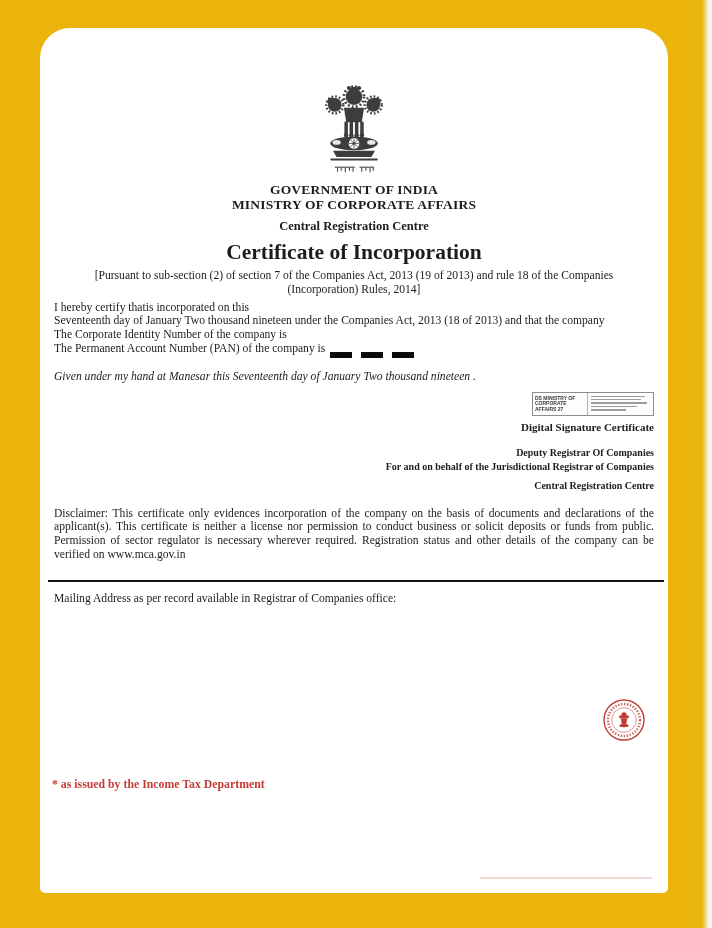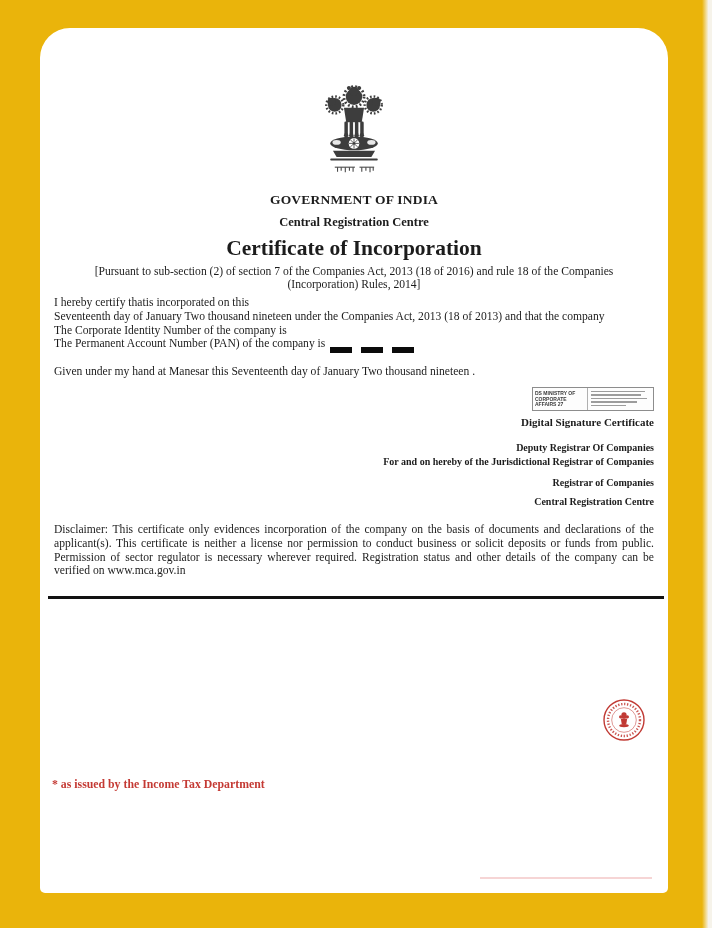--- a/index.html
+++ b/index.html
@@ -3,31 +3,31 @@
 <meta charset="utf-8">
 <style>
   html,body{margin:0;padding:0;}
   .canvas{position:relative;width:712px;height:928px;background:#EAB40B;overflow:hidden;
           font-family:"Liberation Serif","DejaVu Serif",serif;color:#1c1c1c;}
   .edge-strip{position:absolute;right:0;top:0;width:10px;height:100%;
           background:linear-gradient(to right, rgba(246,243,234,0), #F6F3EA 65%);}
   .page{position:absolute;left:40px;top:28px;width:628px;height:865px;background:#ffffff;
         border-radius:30px 30px 5px 5px;padding:0 14px;box-sizing:border-box;}
   .emblem{width:92px;height:97px;margin:55px auto 0;display:block;}
-  .gov{text-align:center;font-weight:700;font-size:13.5px;line-height:14.5px;letter-spacing:.2px;margin-top:13px;}
+  .gov{text-align:center;font-weight:700;font-size:13.5px;line-height:14.5px;letter-spacing:.2px;margin-top:3px;}
   .crc{text-align:center;font-weight:700;font-size:12.5px;line-height:13px;margin-top:8px;}
   .cert-title{text-align:center;font-weight:700;font-size:21.5px;line-height:22px;margin:8px 0 0;}
   .pursuant{text-align:center;font-size:11.6px;line-height:14px;margin:6px auto 0;max-width:578px;}
   .bt{font-size:11.6px;line-height:13.8px;}
   .certify{margin-top:4px;}
   .row-split{display:flex;justify-content:flex-start;}
   .cin{margin-top:0;}
   .pan{white-space:nowrap;}
   .tan{margin-top:11px;white-space:nowrap;}
-  .given{margin-top:14px;}
+  .given{margin-top:14px;font-style:italic;}
   .redact{display:inline-flex;gap:9px;margin-left:5px;transform:translateY(6px);}
   .redact.low{transform:translateY(8px);}
   .redact i{display:block;width:22px;height:6px;background:#0b0b0b;}
   .dsc-box{margin:8px 0 0 auto;width:122px;height:24px;border:1px solid #8d8d8d;display:flex;
            background:#fdfdfd;box-sizing:border-box;}
   .dsc-left{width:50px;border-right:1px solid #b0b0b0;font-family:"Liberation Sans","DejaVu Sans",sans-serif;
             font-size:5px;line-height:5.5px;font-weight:700;color:#3a3a3a;padding:3px 2px 0;
             text-transform:uppercase;overflow:hidden;}
   .dsc-right{flex:1;padding:3px 3px 0;display:flex;flex-direction:column;gap:2px;}
   .dsc-right i{display:block;height:1.4px;background:#9c9c9c;}
@@ -100,25 +100,26 @@
           <line x1="56" y1="92" x2="72" y2="92"></line>
           <line x1="58.5" y1="92" x2="58.5" y2="97"></line>
           <line x1="63" y1="92" x2="63" y2="96"></line>
           <line x1="67.5" y1="92" x2="67.5" y2="97.5"></line>
           <line x1="71" y1="92" x2="71" y2="96"></line>
         </g>
       </g>
     </svg>
 
     <div class="gov">GOVERNMENT OF INDIA</div>
+    <div class="gov" style="margin-top:0;">MINISTRY OF CORPORATE AFFAIRS</div>
     <div class="crc">Central Registration Centre</div>
     <h1 class="cert-title">Certificate of Incorporation</h1>
 
     <div class="pursuant bt">
-      <span>[Pursuant to sub-section (2) of section 7 of the Companies Act, 2013 (18 of 2016) and rule 18 of the Companies</span><br>
+      <span>[Pursuant to sub-section (2) of section 7 of the Companies Act, 2013 (19 of 2013) and rule 18 of the Companies</span><br>
       <span>(Incorporation) Rules, 2014]</span>
     </div>
 
     <div class="certify bt">
       <div class="row-split">
         <span>I hereby certify that</span>
         <span>is incorporated on this</span>
       </div>
       <div>Seventeenth day of January Two thousand nineteen under the Companies Act, 2013 (18 of 2013) and that the company</div>
     </div>
@@ -143,28 +144,28 @@
           <i style="width:85%"></i>
           <i style="width:95%"></i>
           <i style="width:78%"></i>
           <i style="width:60%"></i>
       </div>
     </div>
 
     <div class="dsc-caption">Digital Signature Certificate</div>
 
     <div class="sig sig-l1">Deputy Registrar Of Companies</div>
-    <div class="sig">For and on hereby of the Jurisdictional Registrar of Companies</div>
-    <div class="sig sig-l3">Registrar of Companies</div>
+    <div class="sig">For and on behalf of the Jurisdictional Registrar of Companies</div>
     <div class="sig sig-l4">Central Registration Centre</div>
 
     <div class="disclaimer bt">Disclaimer: This certificate only evidences incorporation of the company on the basis of documents and declarations of the applicant(s). This certificate is neither a license nor permission to conduct business or solicit deposits or funds from public. Permission of sector regulator is necessary wherever required. Registration status and other details of the company can be verified on www.mca.gov.in</div>
 
     <div class="rule"></div>
 
+    <div class="mailing bt">Mailing Address as per record available in Registrar of Companies office:</div>
 
     <svg class="seal" viewBox="0 0 44 44" aria-hidden="true">
       <circle cx="22" cy="22" r="20" fill="#ffffff" stroke="#C13A34" stroke-width="1.4"></circle>
       <circle cx="22" cy="22" r="16" fill="none" stroke="#C13A34" stroke-width="2.4" stroke-dasharray="1.3 1.7" opacity="0.85"></circle>
       <circle cx="22" cy="22" r="12.3" fill="none" stroke="#C13A34" stroke-width="0.7" opacity="0.75"></circle>
       <g fill="#C13A34">
         <ellipse cx="22" cy="17.5" rx="2.7" ry="3.3"></ellipse>
         <circle cx="18.6" cy="18.8" r="1.6"></circle>
         <circle cx="25.4" cy="18.8" r="1.6"></circle>
         <path d="M18.8 20.5 L25.2 20.5 L24.2 26.5 L19.8 26.5 Z"></path>

